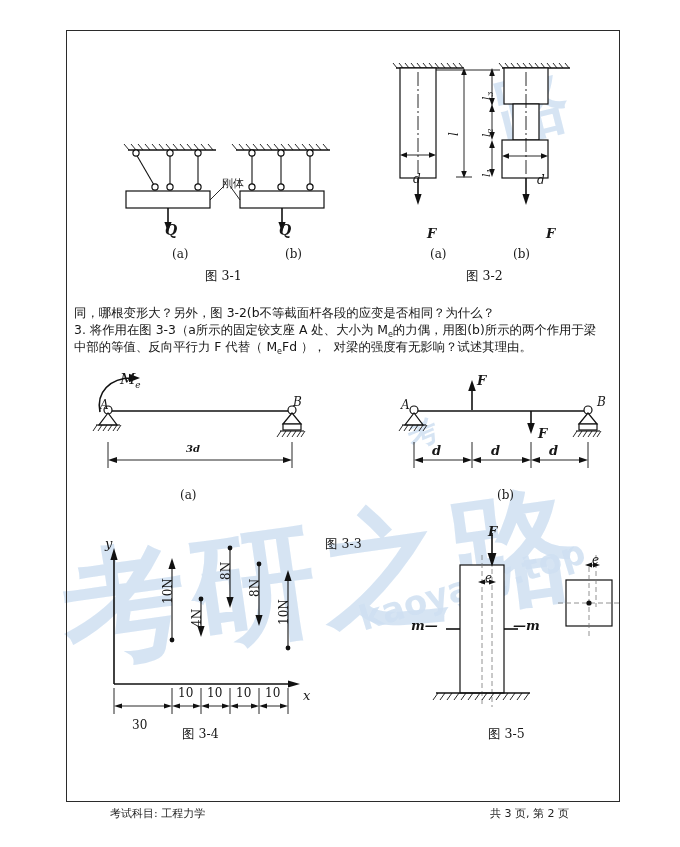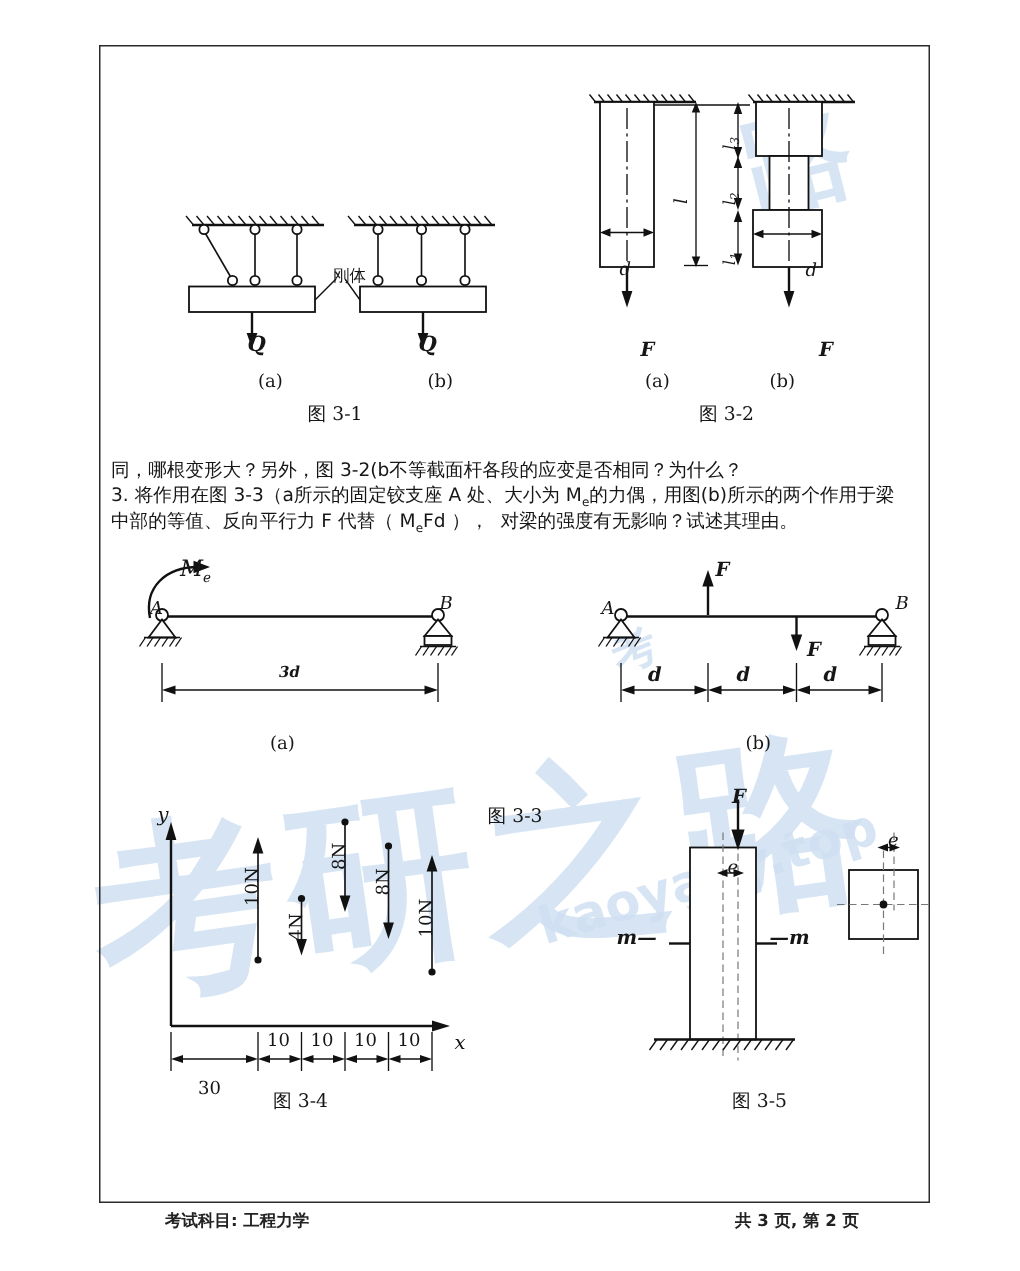--- a/index.html
+++ b/index.html
@@ -28,21 +28,21 @@
   
   .qtext{position:absolute;left:74px;font-family:"DejaVu Sans","Liberation Sans",sans-serif;
          font-size:12.4px;line-height:16px;white-space:pre;color:#161616;}
   .sub{font-size:8px;vertical-align:sub;}
 
   
   .cap{position:absolute;font-family:"DejaVu Serif","Liberation Serif",serif;font-size:12.5px;color:#161616;}
   .lbl{position:absolute;font-family:"DejaVu Serif","Liberation Serif",serif;font-size:12px;color:#161616;}
 
   
-  .foot{position:absolute;font-size:11px;font-family:"DejaVu Sans","Liberation Sans",sans-serif;color:#222;font-weight:bold;}
+  .foot{position:absolute;font-size:11px;font-family:"DejaVu Sans","Liberation Sans",sans-serif;color:#222;}
 
   svg{position:absolute;overflow:visible;}
   .ln{stroke:#111;stroke-width:1.1;fill:none;}
   .ln2{stroke:#111;stroke-width:1.6;fill:none;}
   .thin{stroke:#111;stroke-width:.9;fill:none;}
   .dash{stroke:#777;stroke-width:.8;fill:none;stroke-dasharray:5 3;}
   .fillw{fill:#fff;stroke:#111;stroke-width:1.2;}
 </style>
 </head>
 <body>

